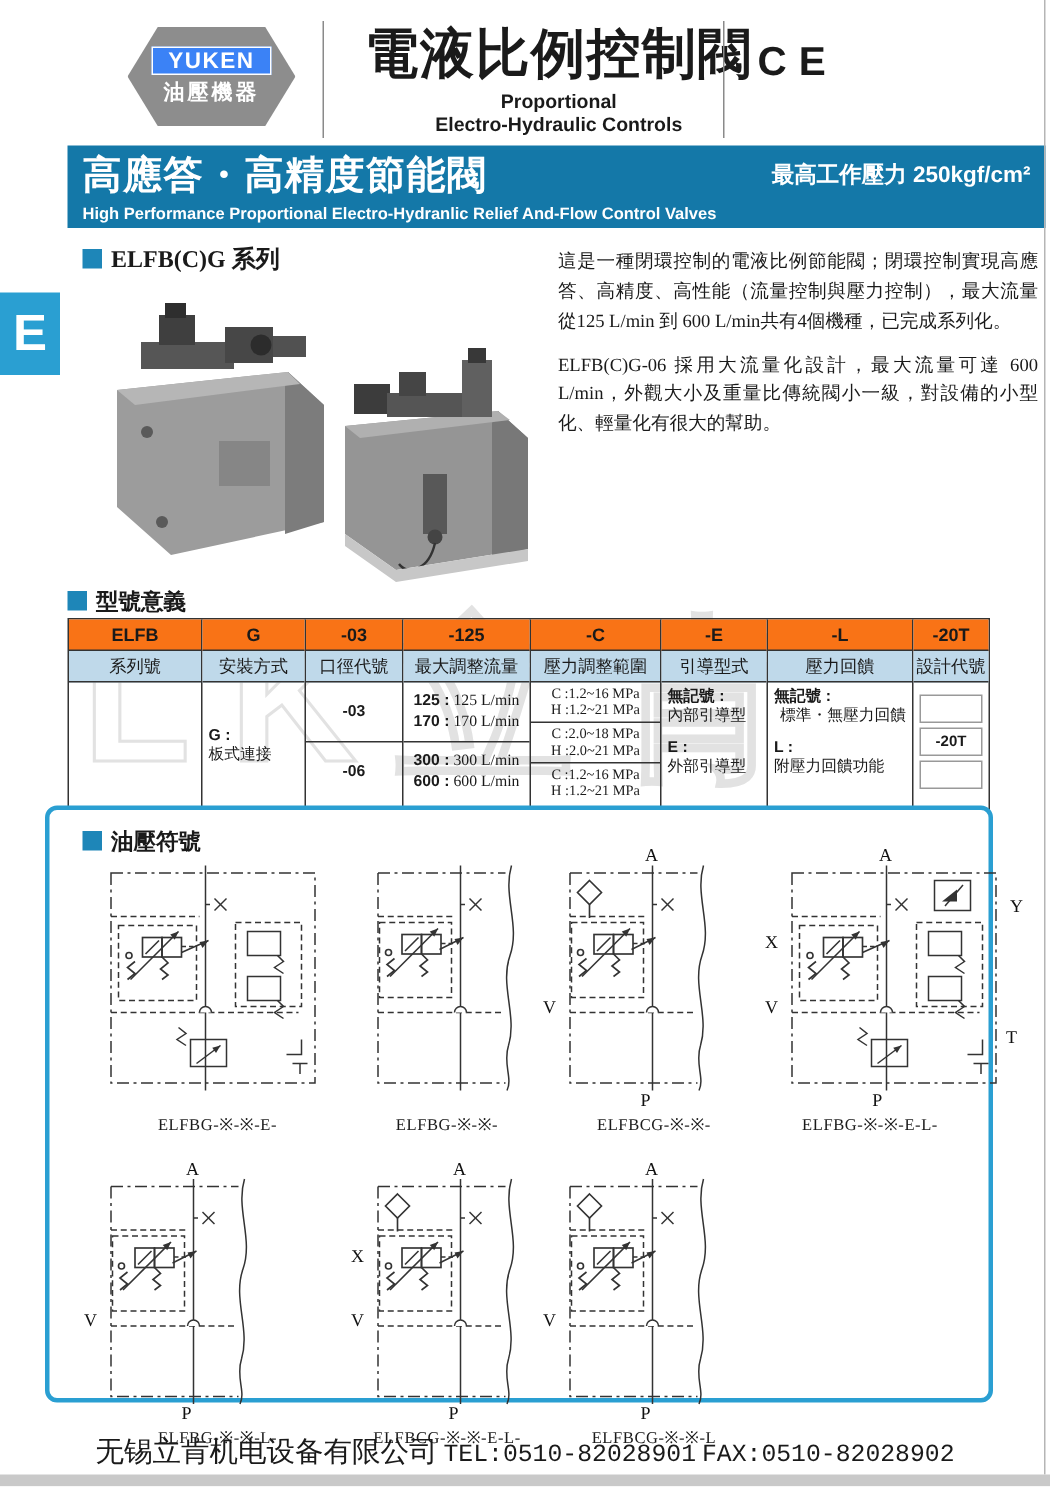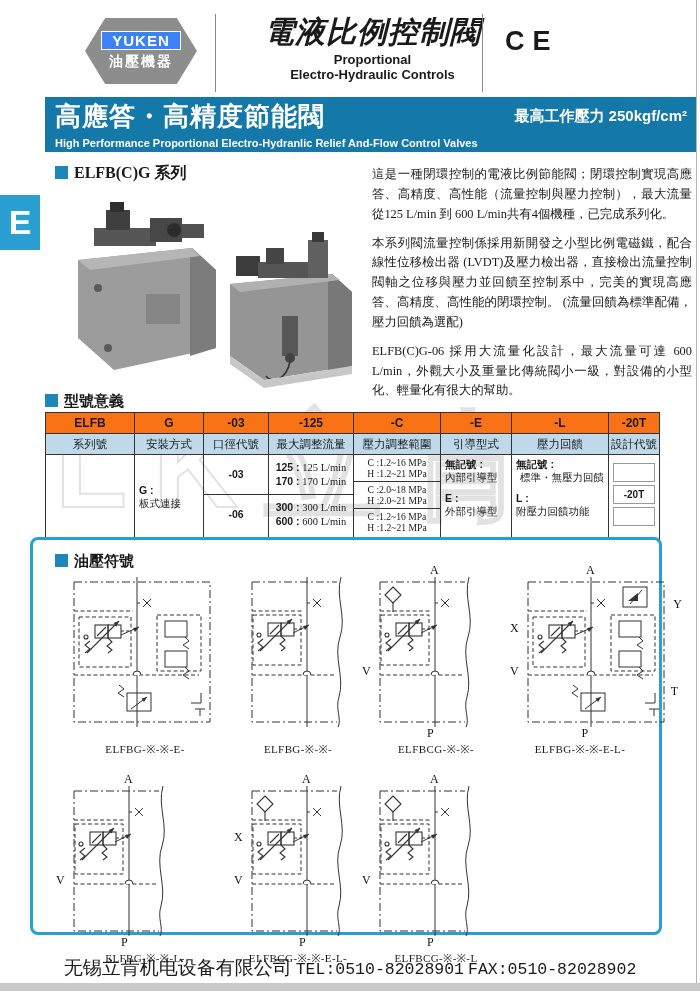--- a/index.html
+++ b/index.html
@@ -11,22 +11,22 @@
   
   .hdr{position:absolute;top:12px;left:45px;width:650px;height:82px;}
   .hdr-div{position:absolute;top:2px;width:1px;height:78px;background:#8a8a8a;}
   .logo{position:absolute;left:40px;top:6px;width:112px;height:66px;background:#8d8d8d;
         clip-path:polygon(18% 0,82% 0,100% 50%,82% 100%,18% 100%,0 50%);
         display:flex;flex-direction:column;align-items:center;justify-content:center;}
   .logo .l1{background:#3b82f6;color:#fff;font-family:"Liberation Sans",sans-serif;
             font-weight:bold;font-size:15px;letter-spacing:1px;padding:0 10px;border:1px solid #fff;}
   .logo .l2{color:#fff;font-weight:bold;font-size:14px;margin-top:3px;letter-spacing:2px;}
   .hdr-title{position:absolute;left:180px;top:0;width:295px;text-align:center;}
-  .hdr-title .zh{font-family:"Liberation Sans",sans-serif;font-weight:bold;font-style:italic;
-                 font-size:30px;letter-spacing:1px;white-space:nowrap;}
+  .hdr-title .zh{font-family:"Liberation Sans",sans-serif;font-weight:bold;
+                 font-size:36px;letter-spacing:1px;white-space:nowrap;}
   .hdr-title .en{font-family:"Liberation Sans",sans-serif;font-weight:bold;font-size:13px;line-height:1.15;}
   .ce{position:absolute;left:460px;top:14px;font-family:"Liberation Sans",sans-serif;
       font-size:27px;font-weight:bold;letter-spacing:8px;}
 
   
   .banner{position:absolute;top:97px;left:45px;width:652px;height:55px;background:#1478a8;color:#fff;}
   .banner .bt{position:absolute;left:10px;top:2px;font-family:"Liberation Sans",sans-serif;
               font-weight:bold;font-size:26px;letter-spacing:1px;white-space:nowrap;}
   .banner .bp{position:absolute;right:10px;top:10px;font-family:"Liberation Sans",sans-serif;
               font-weight:bold;font-size:15px;white-space:nowrap;}
@@ -227,21 +227,20 @@
         <rect x="232" y="118" width="16" height="40" fill="#585858"></rect>
         <circle cx="240" cy="160" r="5" fill="#444444"></circle>
         <path d="M240,164 C236,182 222,186 216,178" stroke="#333" stroke-width="1.6" fill="none"></path>
         <polygon points="180,158 214,182 302,168 302,176 214,190 180,166" fill="#c7c7c7"></polygon>
       </g>
     </svg>
   </div>
 
   <div class="intro">
     <p>這是一種閉環控制的電液比例節能閥；閉環控制實現高應答、高精度、高性能（流量控制與壓力控制），最大流量從125 L/min 到 600 L/min共有4個機種，已完成系列化。</p>
-    <p>本系列閥流量控制係採用新開發之小型比例電磁鐵，配合線性位移檢出器 (LVDT)及壓力檢出器，直接檢出流量控制閥軸之位移與壓力並回饋至控制系中，完美的實現高應答、高精度、高性能的閉環控制。 (流量回饋為標準配備，壓力回饋為選配)</p>
     <p>ELFB(C)G-06 採用大流量化設計，最大流量可達 600 L/min，外觀大小及重量比傳統閥小一級，對設備的小型化、輕量化有很大的幫助。</p>
   </div>
 
   <div class="watermark">LK立肯</div>
 
   <div class="model-head">
     <span class="sq"></span><span>型號意義</span>
   </div>
 
   <div class="mtable">

